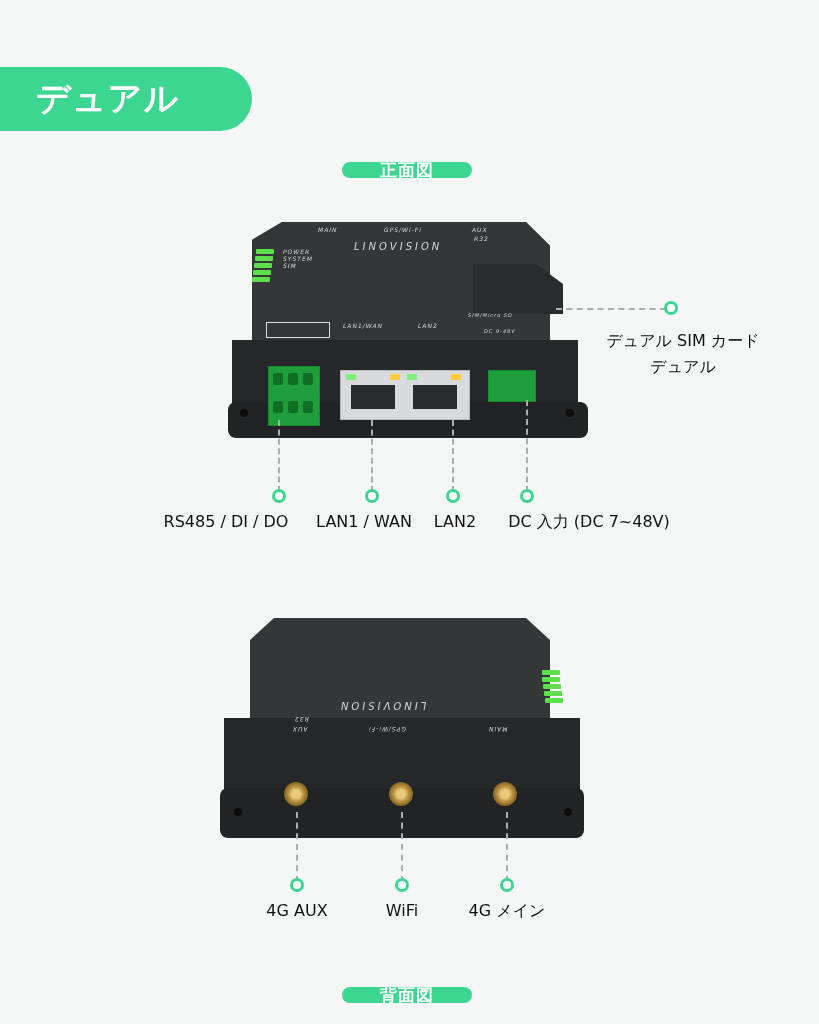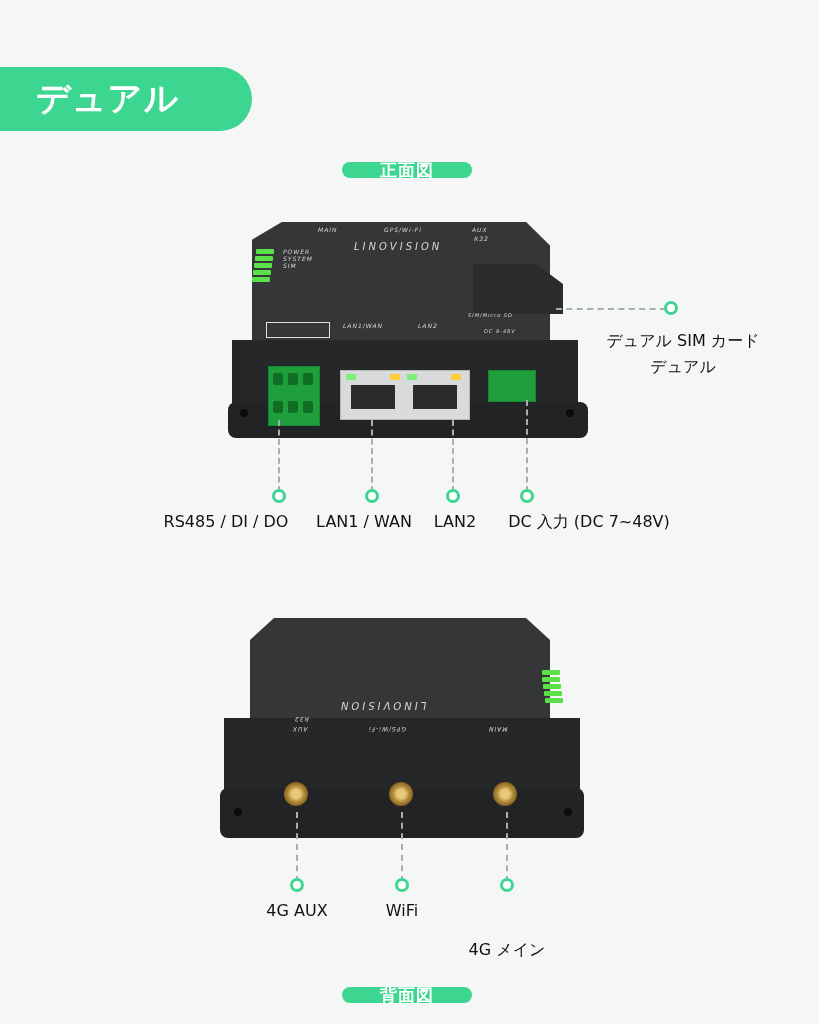--- a/index.html
+++ b/index.html
@@ -133,15 +133,15 @@
 <div class="vline" style="left:296px; top:812px; height:70px;"></div>
 <div class="vline" style="left:401px; top:812px; height:70px;"></div>
 <div class="vline" style="left:506px; top:812px; height:70px;"></div>
 
 <div class="dot" style="left:297px; top:885px;"></div>
 <div class="dot" style="left:402px; top:885px;"></div>
 <div class="dot" style="left:507px; top:885px;"></div>
 
 <div class="label" style="left:297px; top:899px;">4G AUX</div>
 <div class="label" style="left:402px; top:899px;">WiFi</div>
-<div class="label" style="left:507px; top:938px;">4G メイン</div>
+<div class="label" style="left:507px; top:899px;">4G メイン</div>
 
 <div class="view-pill" style="top:987px;">背面図</div>
 
 </body></html>

